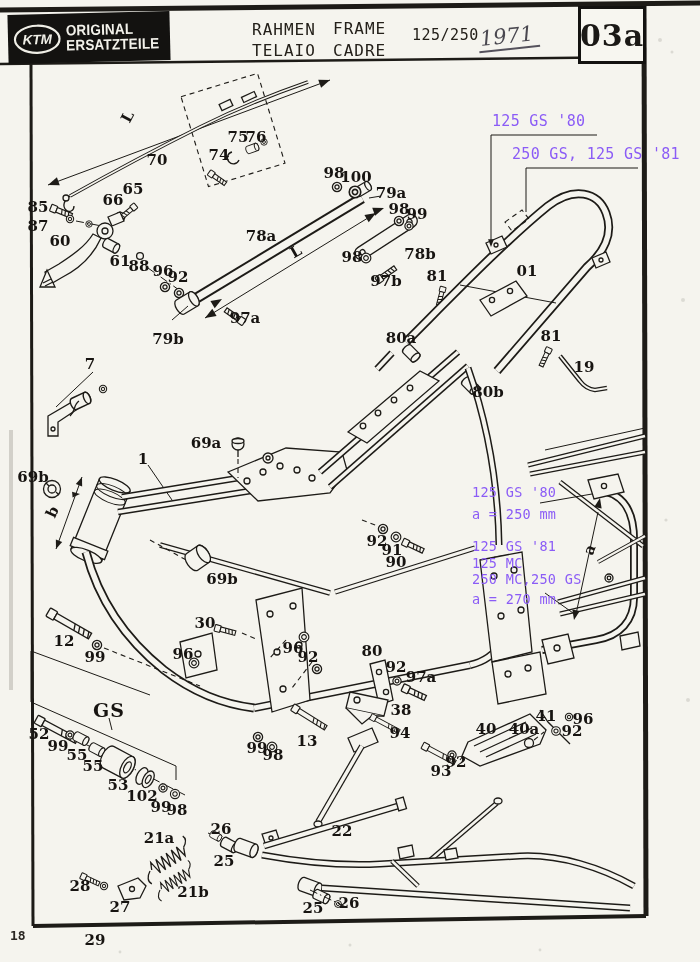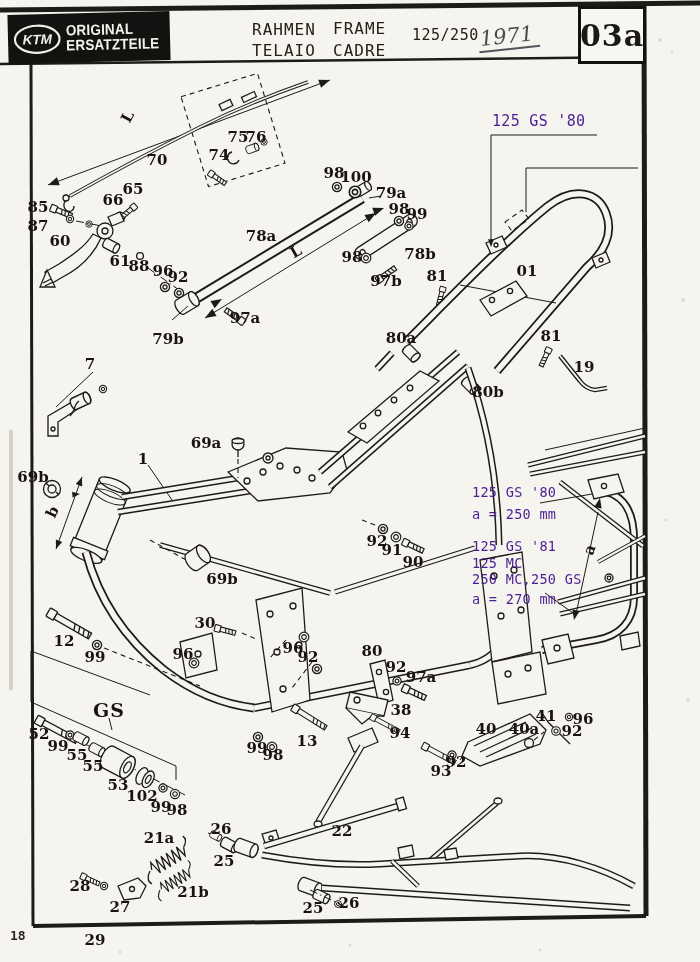--- a/index.html
+++ b/index.html
@@ -4,21 +4,21 @@
 <style>
   html,body{margin:0;padding:0}
   body{width:700px;height:962px;position:relative;overflow:hidden;
        background:#f5f4ee;font-family:"DejaVu Serif",serif;color:#1b1916}
   #art{position:absolute;left:0;top:0;width:700px;height:962px}
   #label-layer{position:absolute;left:0;top:0;width:700px;height:962px;pointer-events:none}
   .plabel{position:absolute;transform:translate(-50%,-50%);font-weight:bold;
           font-size:15px;line-height:1;color:#171411;white-space:nowrap}
   .gs{font-size:19px;letter-spacing:1px}
   .note{position:absolute;font-family:"DejaVu Sans Mono",monospace;font-size:13.5px;
-        line-height:1.15;color:#4c1d95;white-space:pre;letter-spacing:.3px}
+        line-height:1.15;color:#8b5cf6;white-space:pre;letter-spacing:.3px}
   .note-big{font-size:15px}
   
   .logo-box{position:absolute;left:8px;top:13px;width:162px;height:49px;background:#131210;
             transform:rotate(-1.4deg);display:flex;align-items:center;gap:4px;padding-left:4px;box-sizing:border-box}
   .brand{color:#f2f1ea;font-family:"Liberation Sans",sans-serif;font-weight:bold;
          font-size:15px;line-height:.95;transform:scaleX(.9);transform-origin:left;letter-spacing:.2px}
   .hdr-word{position:absolute;font-family:"DejaVu Sans Mono",monospace;font-size:16px;color:#24201a;letter-spacing:1px}
   .hdr-model{position:absolute;font-family:"DejaVu Sans Mono",monospace;font-size:15px;color:#24201a;letter-spacing:.5px}
   .handwrite{position:absolute;left:478px;top:24px;font-style:italic;font-size:21px;color:#4a4850;
              transform:rotate(-6deg);border-bottom:2px solid #55525c;padding:0 6px 0 2px}
@@ -455,21 +455,21 @@
     <div class="plabel" style="left: 551px; top: 336px;">81</div>
     <div class="plabel" style="left: 584px; top: 367px;">19</div>
     <div class="plabel" style="left: 90px; top: 364px;">7</div>
     <div class="plabel" style="left: 206px; top: 443px;">69a</div>
     <div class="plabel" style="left: 143px; top: 459px;">1</div>
     <div class="plabel" style="left: 33px; top: 477px;">69b</div>
     <div class="plabel" style="left: 53px; top: 512px; transform: translate(-50%, -50%) rotate(-65deg);">b</div>
     <div class="plabel" style="left: 222px; top: 579px;">69b</div>
     <div class="plabel" style="left: 377px; top: 541px;">92</div>
     <div class="plabel" style="left: 392px; top: 550px;">91</div>
-    <div class="plabel" style="left: 413px; top: 562px;">90</div>
+    <div class="plabel" style="left: 396px; top: 562px;">90</div>
     <div class="plabel" style="left: 205px; top: 623px;">30</div>
     <div class="plabel" style="left: 64px; top: 641px;">12</div>
     <div class="plabel" style="left: 95px; top: 657px;">99</div>
     <div class="plabel" style="left: 183px; top: 654px;">96</div>
     <div class="plabel" style="left: 293px; top: 648px;">96</div>
     <div class="plabel" style="left: 308px; top: 657px;">92</div>
     <div class="plabel" style="left: 372px; top: 651px; text-align: center;">80</div>
     <div class="plabel" style="left: 396px; top: 667px;">92</div>
     <div class="plabel" style="left: 421px; top: 677px;">97a</div>
     <div class="plabel" style="left: 401px; top: 710px;">38</div>
@@ -498,20 +498,21 @@
     <div class="plabel" style="left: 224px; top: 861px;">25</div>
     <div class="plabel" style="left: 193px; top: 892px;">21b</div>
     <div class="plabel" style="left: 80px; top: 886px;">28</div>
     <div class="plabel" style="left: 95px; top: 896px; margin-top: 44px;">29</div>
     <div class="plabel" style="left: 120px; top: 907px;">27</div>
     <div class="plabel" style="left: 342px; top: 831px;">22</div>
     <div class="plabel" style="left: 313px; top: 908px;">25</div>
     <div class="plabel" style="left: 349px; top: 903px;">26</div>
     <div class="plabel" style="left: 590px; top: 550px; transform: translate(-50%, -50%) rotate(-70deg);">a</div>
     <div class="note note-big" style="left: 492px; top: 113px;">125 GS '80</div>
+    <div class="note note-big" style="left: 512px; top: 146px;">250 GS, 125 GS '81</div>
     <div class="note" style="left: 472px; top: 485px;">125 GS '80</div>
     <div class="note" style="left: 472px; top: 507px;">a = 250 mm</div>
     <div class="note" style="left: 472px; top: 539px;">125 GS '81</div>
     <div class="note" style="left: 472px; top: 556px;">125 MC</div>
     <div class="note" style="left: 472px; top: 572px;">250 MC,250 GS</div>
     <div class="note" style="left: 472px; top: 592px;">a = 270 mm</div>
   </div>
 
 <header>
   <div class="logo-box">

